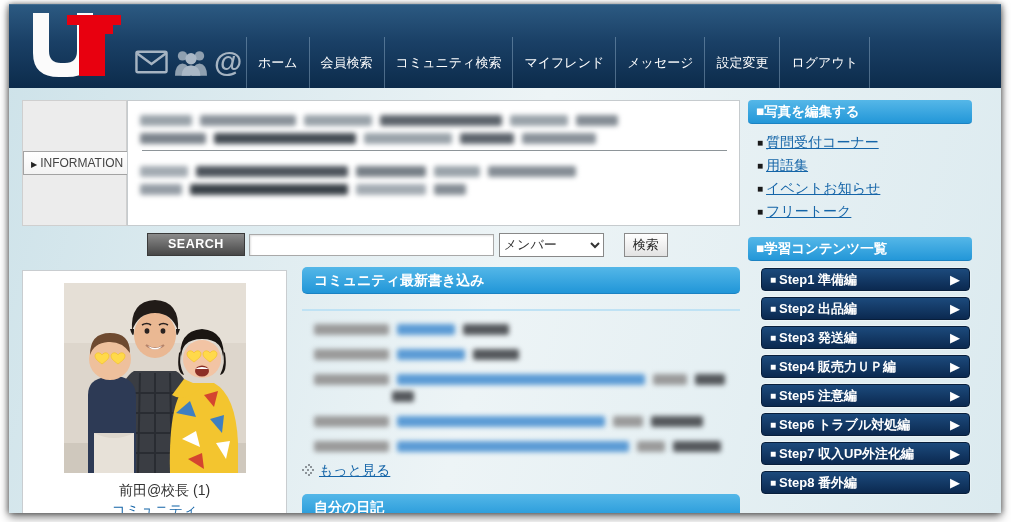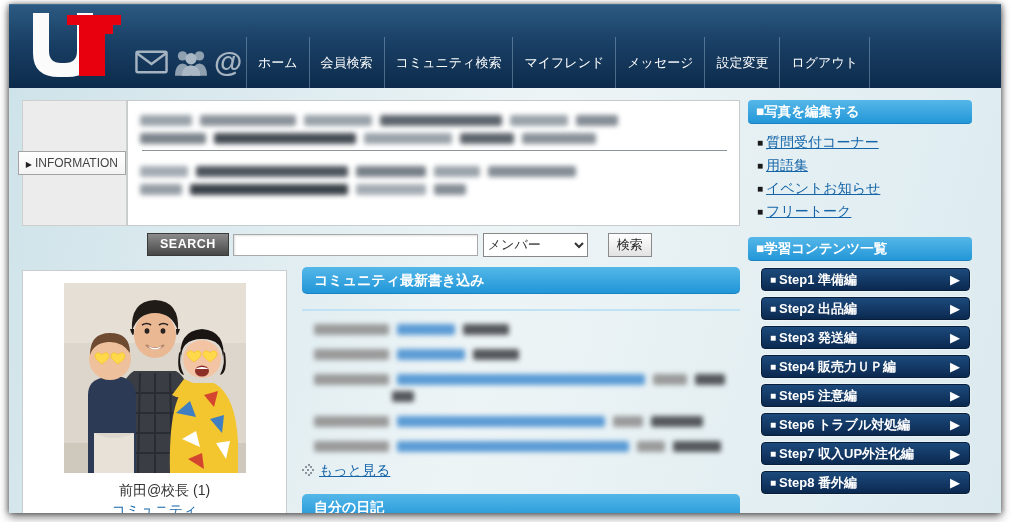--- a/index.html
+++ b/index.html
@@ -25,42 +25,42 @@
   .nav-menu li {
     display:flex; align-items:center; padding:0 11px; cursor:pointer;
     color:#fff; font-size:13px; border-left:1px solid rgba(150,180,205,.45);
   }
   .nav-menu li:last-child { border-right:1px solid rgba(150,180,205,.45);text-align:center; }
 
   
   .info-gray {
     position:absolute; left:13px; top:96px; width:105px; height:126px;
     background:#ececec; border:1px solid #cfcfcf;
-    display:flex; align-items:center; justify-content:flex-end;
+    display:flex; align-items:center; justify-content:flex-start;
   }
   .info-label {
     background:linear-gradient(#fff,#f3f3f3); border:1px solid #a3a3a3;
     font-size:12px; color:#444; padding:4px 7px; white-space:nowrap; cursor:pointer;
   }
   .info-label .tri { font-size:8px; color:#222; margin-right:3px; }
   .info-white {
     position:absolute; left:118px; top:96px; width:613px; height:126px;
     background:#fff; border:1px solid #c6cbce; padding:10px 10px 0 12px;
   }
   .info-white hr { border:none; border-top:1px solid #8e9599; margin:9px 2px 11px 2px; }
 
   
   .bl { display:block; white-space:nowrap; margin-bottom:6px; height:12px; }
   .bl span { display:inline-block; height:11px; border-radius:2px; filter:blur(2.5px); margin-right:8px; vertical-align:middle; }
 
   
   .search-row { position:absolute; left:138px; top:227px; height:27px; display:flex; align-items:center; }
   .search-badge {
     background:linear-gradient(#8b8b8b,#474747); color:#fff; font-weight:bold;
-    font-size:12.5px; padding:3px 12px 4px; border:1px solid #3a3a3a; letter-spacing:.5px;
+    font-size:12.5px; padding:3px 20px 4px; border:1px solid #3a3a3a; letter-spacing:.5px;
   }
   .search-input {
     width:245px; height:22px; margin-left:4px; border:1px solid #a9a9a9;
     box-shadow:inset 1px 1px 2px rgba(0,0,0,.12); font-size:13px; padding:0 4px;
   }
   .search-select { width:105px; height:24px; margin-left:5px; font-size:13px; color:#333; border:1px solid #888; background:#fff; }
   .search-btn {
     margin-left:20px; height:24px; padding:0 8px; font-size:13px; color:#222;
     background:linear-gradient(#fff,#e2e2e2); border:1px solid #8a8a8a; cursor:pointer;
   }

